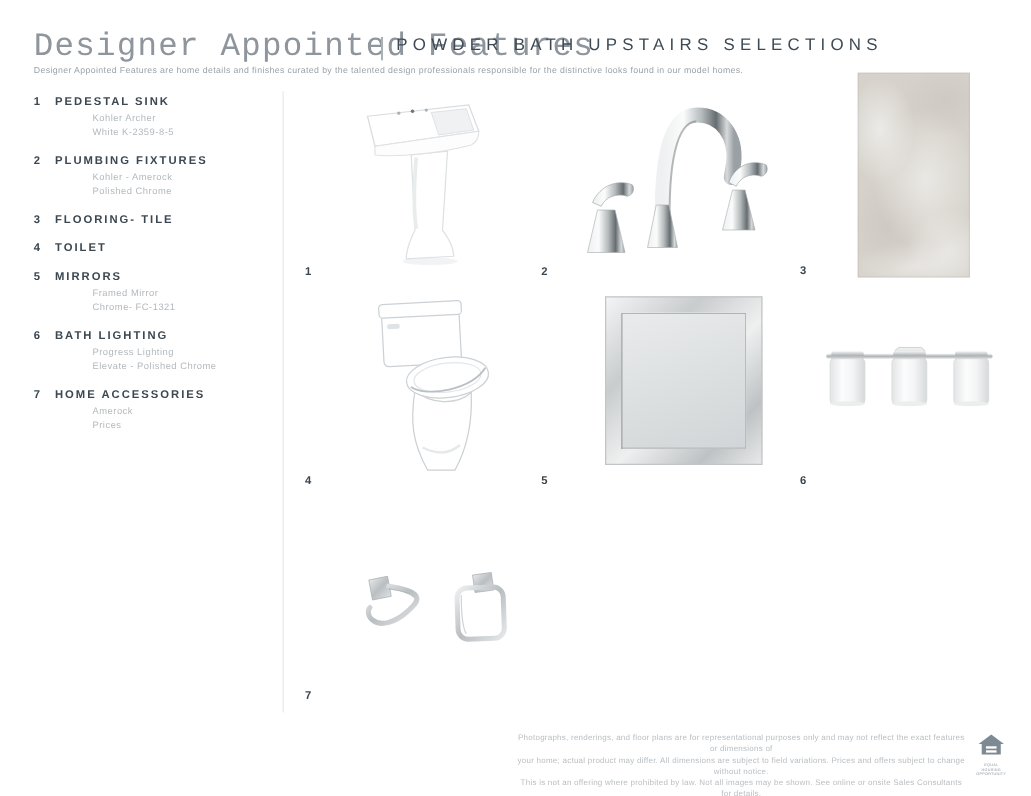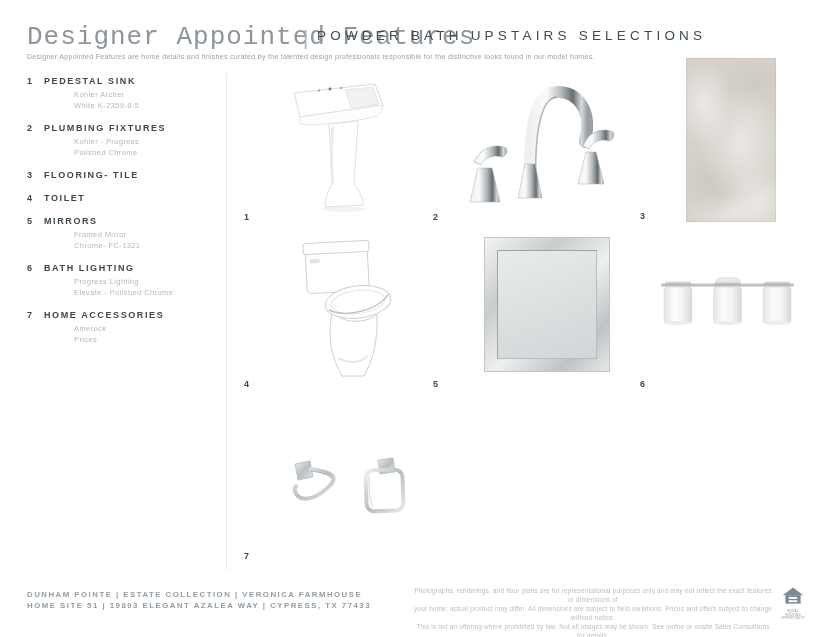--- a/index.html
+++ b/index.html
@@ -95,21 +95,21 @@
       <div class="sel-title">PEDESTAL SINK</div>
       <div class="sel-subs">
         <div class="sel-sub">Kohler Archer</div>
         <div class="sel-sub">White K-2359-8-5</div>
       </div>
     </div>
     <div class="sel-item">
       <div class="sel-num">2</div>
       <div class="sel-title">PLUMBING FIXTURES</div>
       <div class="sel-subs">
-        <div class="sel-sub">Kohler - Progress</div>
+        <div class="sel-sub">Kohler - Amerock</div>
         <div class="sel-sub">Polished Chrome</div>
       </div>
     </div>
     <div class="sel-item">
       <div class="sel-num">3</div>
       <div class="sel-title">FLOORING- TILE</div>
     </div>
     <div class="sel-item">
       <div class="sel-num">4</div>
       <div class="sel-title">TOILET</div>
@@ -245,24 +245,20 @@
     <path d="M10 14 L25 11 L28 27 L13 30 Z" fill="url(#acg)" stroke="#a8adb0" stroke-width="0.6"></path>
     <path d="M26 19 C38 21 46 23 48 27 C50 31 46 35 40 40 C32 47 20 52 13 46 C9 43 9 38 11 36" fill="none" stroke="url(#acg)" stroke-width="4" stroke-linecap="round"></path>
     <path d="M26 21 C38 23 44 25 46 28" fill="none" stroke="#878d90" stroke-width="1" opacity="0.5"></path>
 
     <path d="M93 10 L108 8 L110 22 L95 24 Z" fill="url(#acg)" stroke="#a8adb0" stroke-width="0.6"></path>
     <rect x="81" y="20" width="37" height="41" rx="8" fill="none" stroke="url(#acg)" stroke-width="4" transform="rotate(-2 99 40)"></rect>
     <path d="M84 26 C84 44 85 52 88 57" fill="none" stroke="#8d9396" stroke-width="1" opacity="0.4"></path>
   </svg>
   <div class="fig-num" style="left:244px;top:551px;">7</div>
 
-  <div class="footer-left">
-    <div>DUNHAM POINTE | ESTATE COLLECTION | VERONICA FARMHOUSE</div>
-    <div>HOME SITE 51 | 19803 ELEGANT AZALEA WAY | CYPRESS, TX 77433</div>
-  </div>
 
   <div class="disclaimer">
     <div>Photographs, renderings, and floor plans are for representational purposes only and may not reflect the exact features or dimensions of</div>
     <div>your home; actual product may differ. All dimensions are subject to field variations. Prices and offers subject to change without notice.</div>
     <div>This is not an offering where prohibited by law. Not all images may be shown. See online or onsite Sales Consultants for details.</div>
   </div>
 
   <div class="eho">
     <svg width="22" height="20" viewBox="0 0 26 22">
       <path d="M13 1 L1 10 L25 10 Z" fill="#7d8993"></path>

